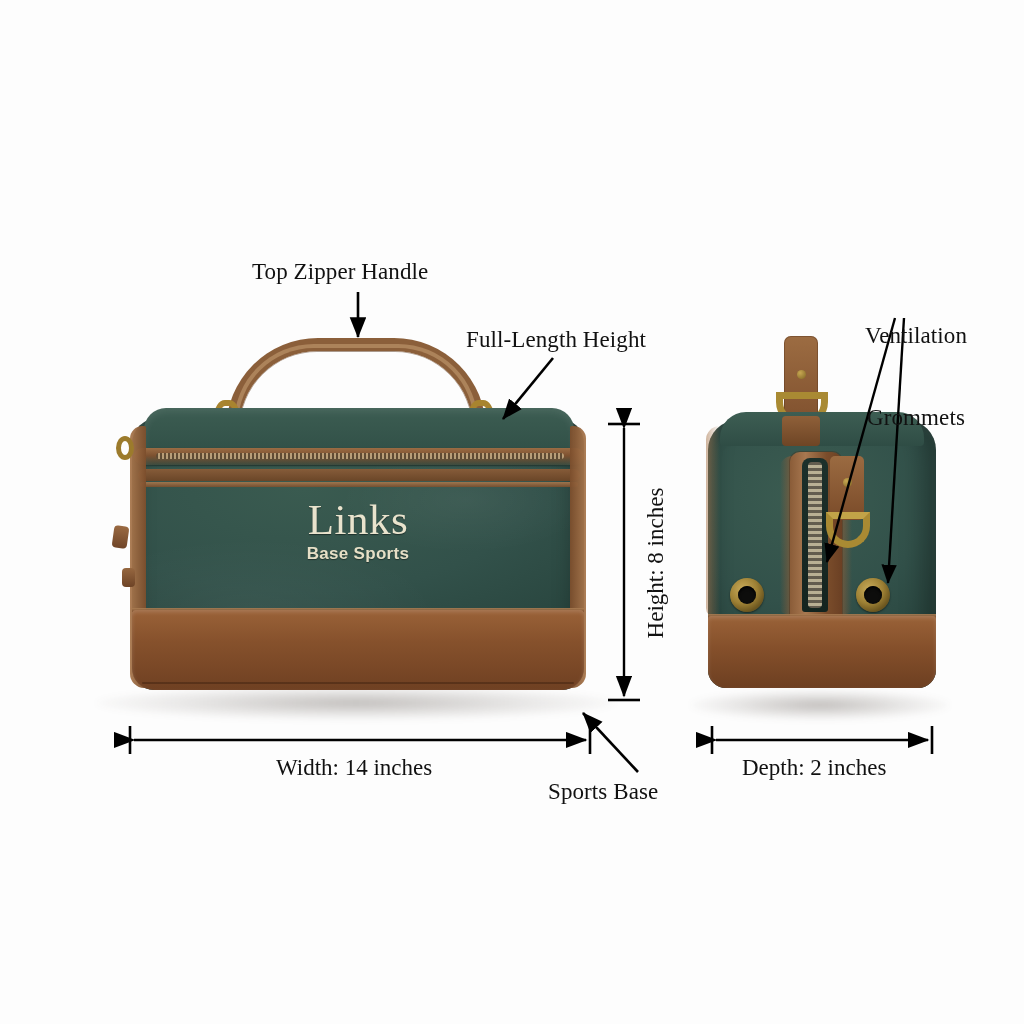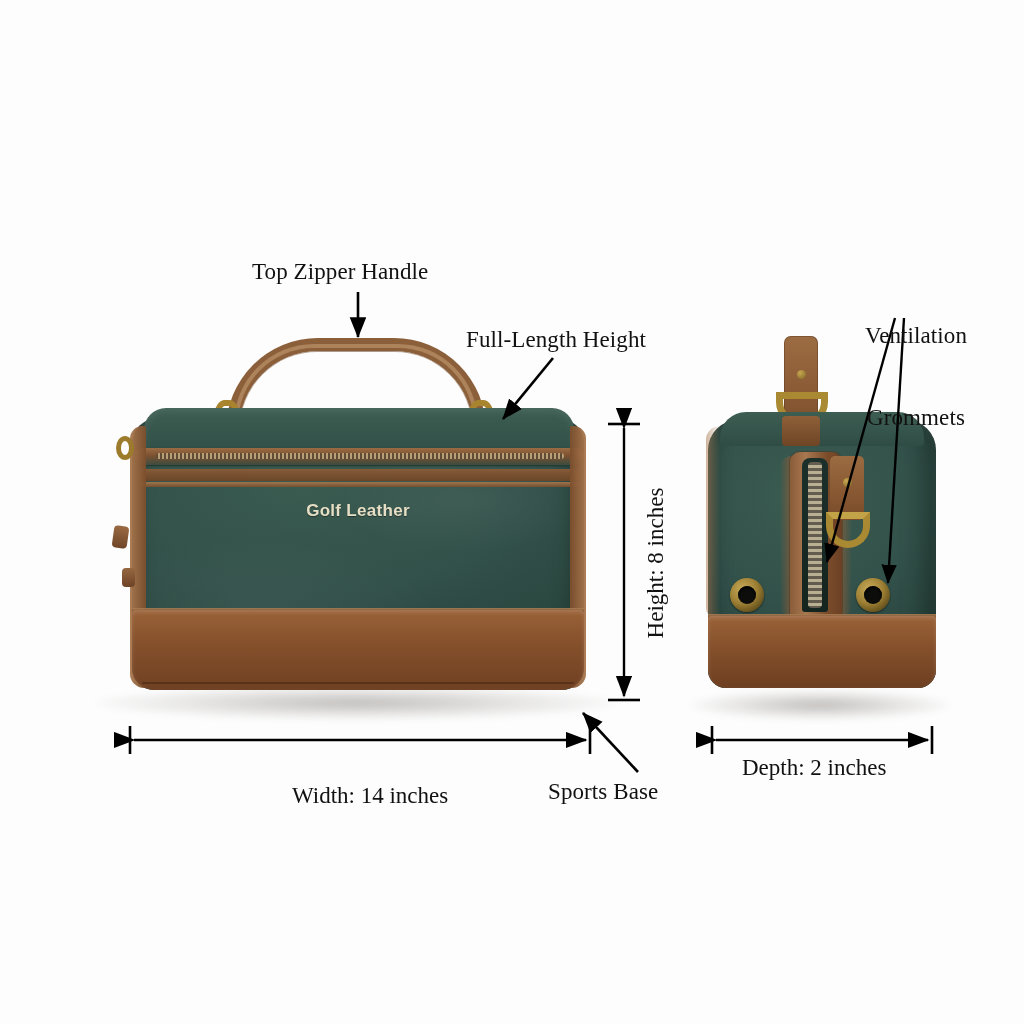--- a/index.html
+++ b/index.html
@@ -314,23 +314,26 @@
     <div class="f-edgeR"></div>
 
     <div class="f-baseline"></div>
     <div class="f-base"></div>
 
     <div class="f-pullring"></div>
     <div class="f-tassel-knot"></div>
     <div class="f-tassel-knot2"></div>
 
     <div style="position:absolute;left:140px;top:168px;width:264px;text-align:center;">
+      <div style="font-family:'Liberation Serif',serif;font-size:43px;color:#e9e3cd;
+                  letter-spacing:.5px;line-height:1;
+                  text-shadow:0 1px 1px rgba(0,0,0,.45);">Links</div>
       <div style="font-family:'Liberation Sans',sans-serif;font-size:17px;color:#e6dfc6;
                   letter-spacing:.3px;margin-top:3px;font-weight:600;
-                  text-shadow:0 1px 1px rgba(0,0,0,.4);">Golf Leather</div>
+                  text-shadow:0 1px 1px rgba(0,0,0,.4);">Base Sports</div>
     </div>
   </div>
 
   <div class="shadow" style="left:690px;top:690px;width:260px;height:30px;"></div>
 
   <div class="bag" id="side-view">
 
     <div class="s-htab"></div>
     <div class="s-htab-ring"></div>
     <div class="s-htab-rivet"></div>
@@ -410,19 +413,19 @@
 
   <div class="callout" style="left:466px;top:326px;">Full-Length Height</div>
 
   <div class="callout center" style="left:836px;top:268px;width:160px;">
     <div>Ventilation</div>
     <div>Grommets</div>
   </div>
 
   <div class="callout" style="left:548px;top:778px;">Sports Base</div>
 
-  <div class="dimtext" style="left:292px;top:755px;margin-top:28px;">Width: 14 inches</div>
+  <div class="dimtext" style="left:276px;top:755px;">Width: 14 inches</div>
 
   <div class="dimtext vert" style="left:566px;top:550px;width:180px;text-align:center;">Height: 8 inches</div>
 
   <div class="dimtext" style="left:742px;top:755px;">Depth: 2 inches</div>
 
 </div>
 
 </body></html>

